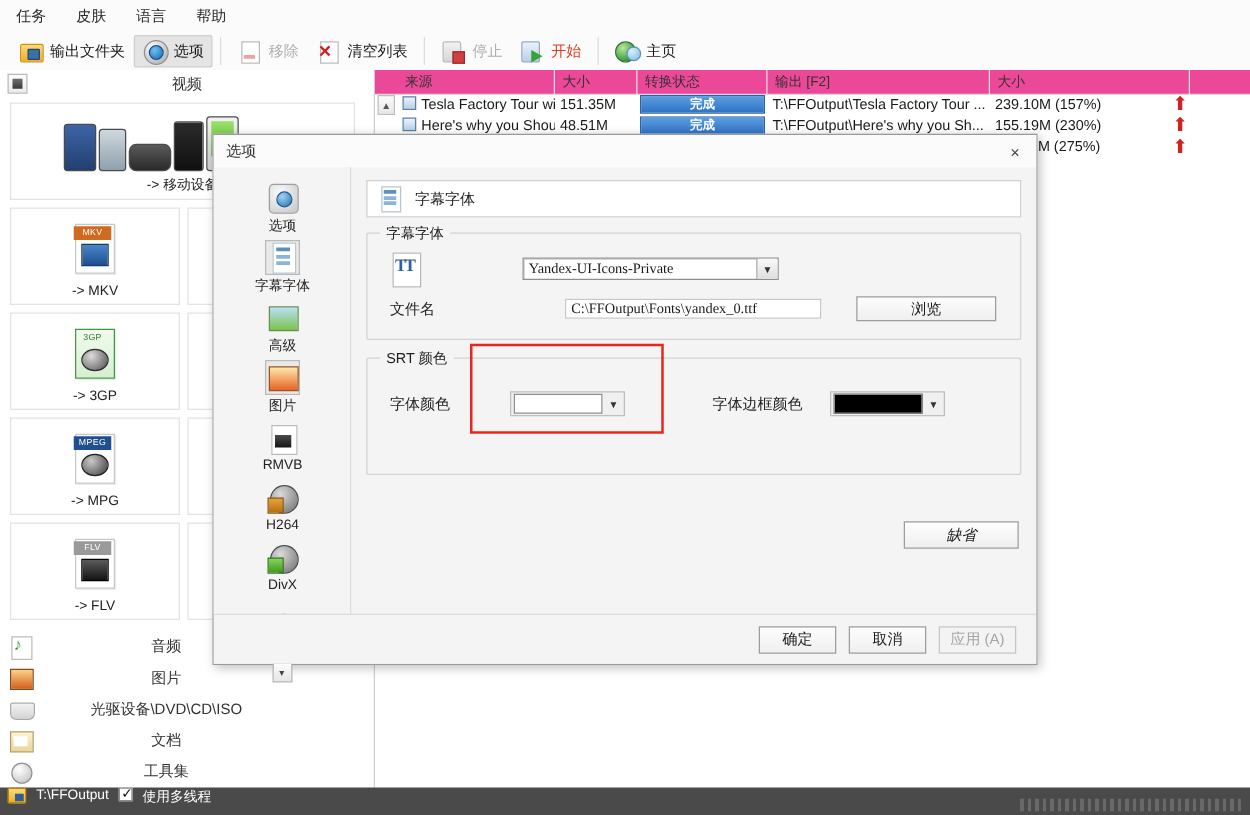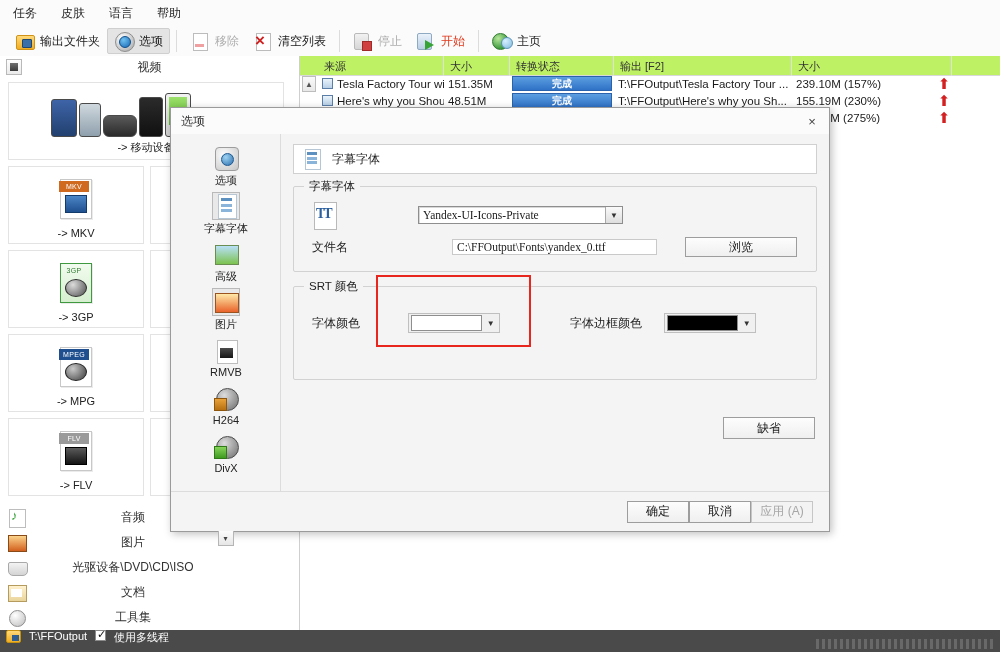--- a/index.html
+++ b/index.html
@@ -124,21 +124,21 @@
   .ci-doc::before{content:"";position:absolute;left:2px;top:2px;width:17px;height:15px;
     background:linear-gradient(#fff2cf,#e9d49b);border:1px solid #b59c5e;}
   .ci-doc::after{content:"";position:absolute;left:5px;top:6px;width:11px;height:8px;background:#fff;}
   .ci-disc::before{content:"";position:absolute;left:2px;top:4px;width:18px;height:12px;
     background:linear-gradient(#f3f3f3,#d4d4d4);border:1px solid #a9a9a9;border-radius:2px 2px 5px 5px;}
   .ci-tool::before{content:"";position:absolute;left:3px;top:2px;width:15px;height:15px;border-radius:50%;
     background:radial-gradient(circle at 35% 30%,#ffffff,#bdbdbd);border:1px solid #8f8f8f;}
 
   
   .list-pane { position:absolute; left:300px; top:56px; width:700px; height:574px; background:#fff; }
-  .lst-head { display:flex; height:20px; background:#bef264; border-bottom:1px solid #d8d8d8; align-items:center;}
+  .lst-head { display:flex; height:20px; background:#ec4899; border-bottom:1px solid #d8d8d8; align-items:center;}
   .lst-head .col { font-size:11px; color:#333; padding-left:6px; border-right:1px solid #e0e0e0; height:20px;
                    line-height:20px; overflow:hidden; white-space:nowrap;}
   .lst-rows { position:relative; }
   .lst-row { display:flex; height:17px; align-items:center; font-size:11.5px; }
   .lst-row .c { padding-left:4px; white-space:nowrap; overflow:hidden; height:17px; line-height:17px; }
   .srcicon { width:11px;height:11px;border:1px solid #5b7ea8;background:linear-gradient(#eaf3fb,#b8d0e6);
              display:inline-block; margin-right:4px; vertical-align:-1px; flex:none;}
   .statecell { background:linear-gradient(#5c9ee0,#2f72c6); color:#fff; text-align:center; font-weight:bold;
                border:1px solid #2a63ab; height:15px; line-height:14px; font-size:10px; }
   .scroll-left { position:absolute; left:2px; top:20px; width:14px; }
@@ -239,23 +239,23 @@
   .swatchbox { width:74px; height:16px; border:1px solid #8e8e8e; background:#fff;
                box-shadow:inset 0 0 0 1px #fff; }
   .swatch-wrap { width:92px; height:20px; border:1px solid #bfbfbf; background:#f0f0f0;
                  display:flex; align-items:center; padding:0 2px; gap:3px; }
   .swatch-arrow { width:13px; height:16px; display:flex; align-items:center; justify-content:center;
                   font-size:8px; color:#333; }
   .hl-box { position:absolute; border:2px solid #e8261e; }
 
   .dlg-footer { position:absolute; left:0; right:0; bottom:0; height:40px; background:#f4f4f4;
                 border-top:1px solid #dcdcdc; display:flex; align-items:center; justify-content:flex-end;
-                padding-right:16px; }
+                gap:10px; padding-right:16px; }
   .fbtn { width:62px; height:22px; }
-  .defbtn { position:absolute; right:14px; bottom:52px; width:92px; height:22px; }
+  .defbtn { position:absolute; right:14px; bottom:52px; width:92px; height:22px;font-style:italic; }
 </style>
 </head>
 <body>
 
 <div id="app">
 
   <div class="menubar">
     <div class="mi">任务</div>
     <div class="mi">皮肤</div>
     <div class="mi">语言</div>

